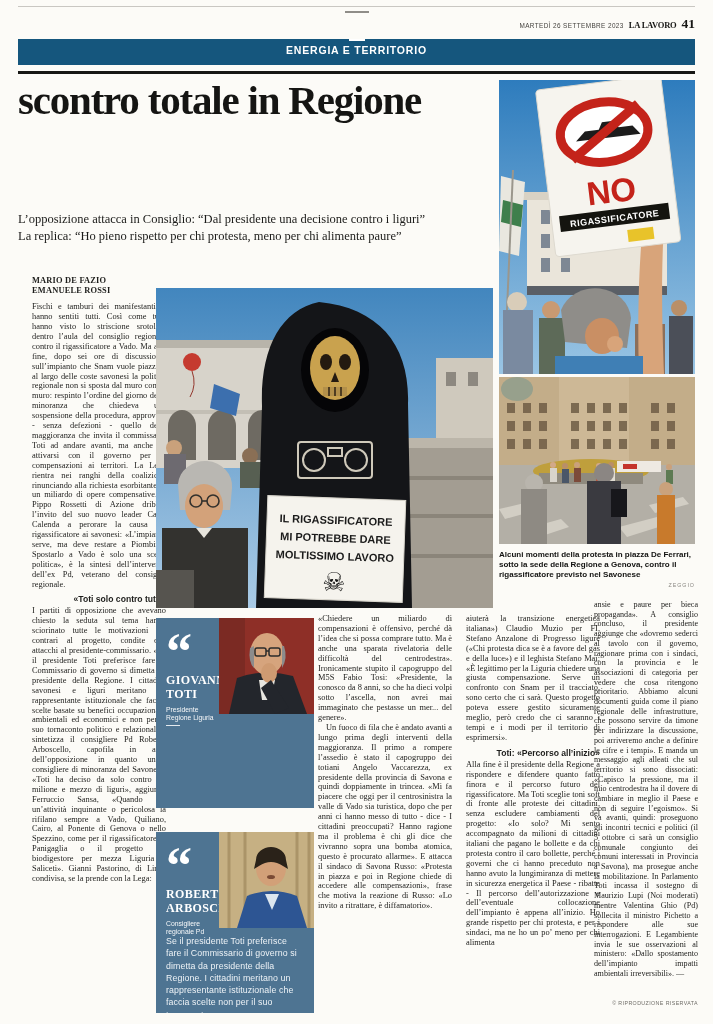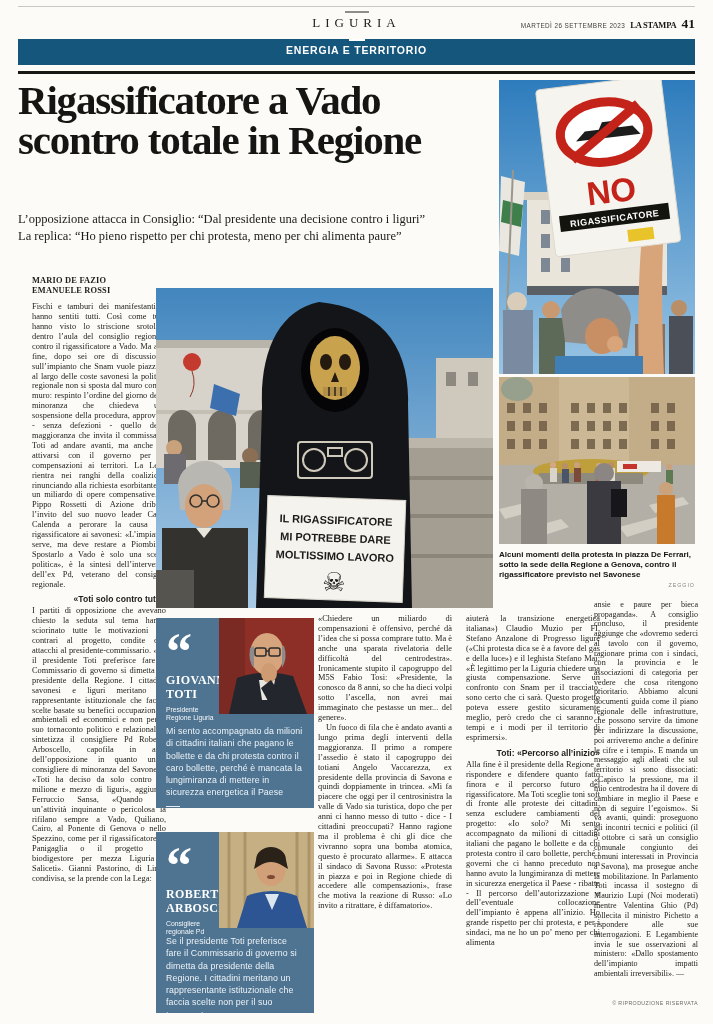--- a/index.html
+++ b/index.html
@@ -52,35 +52,33 @@
 
   .sign-text { font-family:"Liberation Sans", sans-serif; font-weight:bold; }
 </style>
 </head>
 <body>
 
 <div class="page">
 
   <div class="abs rule" style="left:18px; top:6px; width:677px; height:1px;"></div>
   <div class="abs section-dash" style="left:345px; top:11px;"></div>
-  <div class="abs section-title" style="left:0; right:0; top:15px;">LIGURIA</div>
   <div class="abs header-meta" style="right:18px; top:16px;">
     <span class="meta-date">MARTEDÌ 26 SETTEMBRE 2023</span>
-    <span class="meta-paper">LA STAMPA</span>
+    <span class="meta-paper">LA LAVORO</span>
     <span class="meta-page">41</span>
   </div>
 
   <div class="abs kicker" style="left:18px; top:39px; width:677px; height:26px; background:#15567d;">
     <div class="kicker-dash"></div>
     <div class="kicker-label">ENERGIA E TERRITORIO</div>
   </div>
   <div class="abs rule-black" style="left:18px; top:71px; width:677px; height:3px;"></div>
 
   <div class="abs headline" style="left:18px; top:80px; width:480px;">
-    <div>Rigassificatore a Vado</div>
     <div>scontro totale in Regione</div>
   </div>
   <div class="abs standfirst" style="left:18px; top:211px; width:480px;">
     <div>L’opposizione attacca in Consiglio: “Dal presidente una decisione contro i liguri”</div>
     <div>La replica: “Ho pieno rispetto per chi protesta, meno per chi alimenta paure”</div>
   </div>
 
   <div class="abs photo" style="left:499px; top:80px; width:196px; height:294px;">
     <svg width="196" height="294" viewBox="0 0 196 294">
       <defs>
@@ -348,21 +346,20 @@
           <g stroke="#2b2b2b" fill="none" stroke-width="1.5">
             <rect x="36" y="30" width="11" height="8" rx="2"></rect>
               <rect x="50" y="30" width="11" height="8" rx="2"></rect>
               <line x1="47" y1="33" x2="50" y2="33"></line>
           </g>
           <ellipse cx="50" cy="55" rx="8" ry="10" fill="#cf9b72"></ellipse>
           <path d="M52,62 l18,28 -14,6 -14,-26 z" fill="#23262c"></path>
         </svg>
       </div>
     </div>
-    <div class="qtext">Mi sento accompagnato da milioni di cittadini italiani che pagano le bollette e da chi protesta contro il caro bollette, perché è mancata la lungimiranza di mettere in sicurezza energetica il Paese</div>
     <div class="qrule"></div>
   </div>
 
   <div class="abs quote" style="left:156px; top:832px; width:158px; height:181px;">
     <div class="qhead" style="height:96px;">
       <div class="qmark">“</div>
       <div class="qname">
         <div>ROBERTO</div>
         <div>ARBOSCELLO</div>
       </div>

